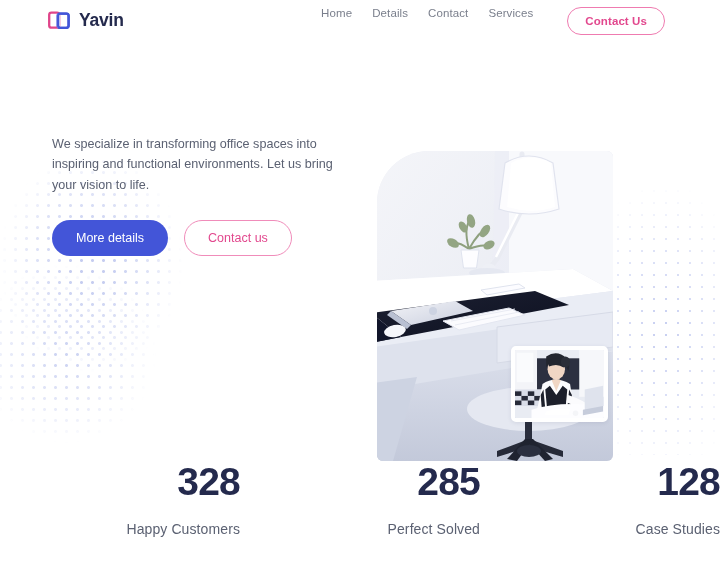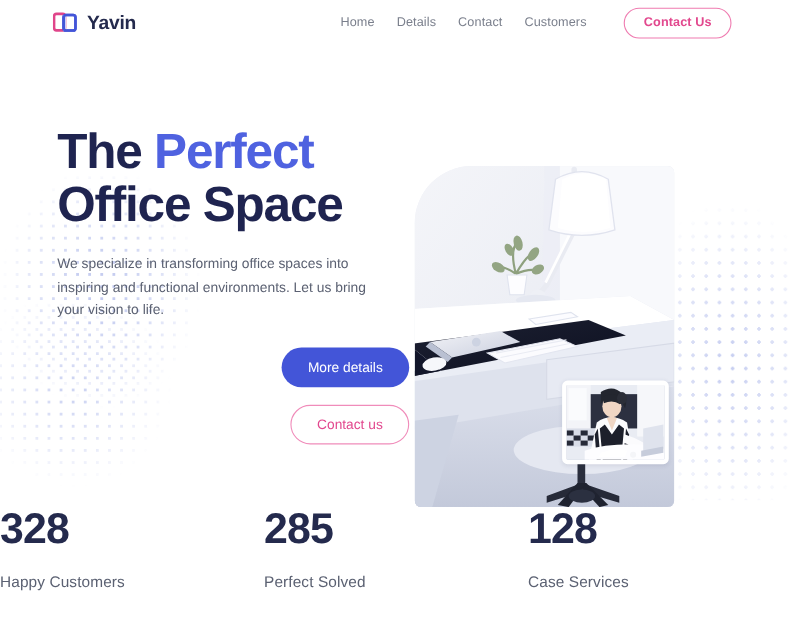--- a/index.html
+++ b/index.html
@@ -43,21 +43,21 @@
     position:relative; z-index:5;
     height:41px;
     display:flex; align-items:center;
     padding:0 55px 0 48px;
   }
   .brand { display:flex; align-items:center; gap:9px; cursor:pointer; }
   .logo-mark { width:22px; height:21px; position:relative; flex:none; }
   .brand-name {
     font-size:17.5px; font-weight:bold; color:#242a4d; letter-spacing:-.2px;text-align:right;
   }
-  .nav { margin-left:auto; display:flex; align-items:center; gap:20px; }
+  .nav { margin-left:auto; display:flex; gap:20px; }
   .nav-link {
     font-size:11.5px; color:#7a7f8c; text-decoration:none;
     letter-spacing:.1px; cursor:pointer; white-space:nowrap;
   }
   .nav-cta {
     margin-left:14px;
     border:1.2px solid #ef7bb0;
     color:#e2488e;
     font-size:11.5px; font-weight:bold;
     padding:7px 17px;
@@ -74,21 +74,21 @@
   .hero-title {
     font-size:45px; line-height:1.07; font-weight:bold;
     color:#1f2450; letter-spacing:-1.1px;
   }
   .hero-title .accent { color:#4f62e0; }
   .hero-sub {
     margin-top:20px;
     font-size:12.6px; line-height:1.62; color:#5b6172;
     width:295px;
   }
-  .hero-buttons { margin-top:25px; display:flex; align-items:flex-end; gap:16px;flex-direction:column; }
+  .hero-buttons { margin-top:25px; display:flex; align-items:center; gap:16px; }
   .btn-primary {
     background:#4355d8; color:#fff;
     border:none; border-radius:22px;
     font-size:12.5px; padding:11px 24px;
     cursor:pointer; font-family:inherit;
   }
   .btn-outline {
     background:#fff; color:#e2488e;
     border:1.2px solid #f08cba; border-radius:22px;
     font-size:12.5px; padding:10px 23px;
@@ -114,21 +114,21 @@
     background:#cfd4e2;
     box-shadow:0 1px 4px rgba(40,50,90,.10);
   }
   .inset-svg { width:100%; height:100%; display:block; }
 
   
   .stats {
     position:absolute; left:0; top:462px; width:720px;
     display:flex; z-index:4;
   }
-  .stat { flex:1; text-align:left; }
+  .stat { flex:1; text-align:right; }
   .stat-value {
     font-size:39px; font-weight:bold; color:#242a4d; letter-spacing:-.8px;
     line-height:1;
   }
   .stat-label {
     margin-top:20px; font-size:14px; color:#5b6172; letter-spacing:.1px;
   }
 </style>
 </head>
 <body>
@@ -148,33 +148,29 @@
         <rect x="10.2" y="3.6" width="10.4" height="14.2" rx="2.2" fill="none" stroke="#4355d8" stroke-width="2.3"></rect>
       </svg>
     </span>
     <span class="brand-name">Yavin</span>
   </div>
 
   <nav class="nav">
     <a class="nav-link" href="#">Home</a>
     <a class="nav-link" href="#">Details</a>
     <a class="nav-link" href="#">Contact</a>
-    <a class="nav-link" href="#">Customers</a>
+    <a class="nav-link" href="#">Services</a>
     <button class="nav-cta">Contact Us</button>
   </nav>
 
 </header>
 
 <section class="hero">
 
   <div class="hero-copy">
-    <h1 class="hero-title">
-      <span>The </span><span class="accent">Perfect</span><br>
-      <span>Office Space</span>
-    </h1>
     <p class="hero-sub">We specialize in transforming office spaces into inspiring and functional environments. Let us bring your vision to life.</p>
     <div class="hero-buttons">
       <button class="btn-primary">More details</button>
       <button class="btn-outline">Contact us</button>
     </div>
   </div>
 
   <div class="hero-photo">
     <svg class="photo-svg" viewBox="0 0 236 310" preserveAspectRatio="xMidYMid slice" aria-hidden="true">
       <defs>
@@ -308,15 +304,15 @@
   <div class="stat">
     <div class="stat-value">328</div>
     <div class="stat-label">Happy Customers</div>
   </div>
   <div class="stat">
     <div class="stat-value">285</div>
     <div class="stat-label">Perfect Solved</div>
   </div>
   <div class="stat">
     <div class="stat-value">128</div>
-    <div class="stat-label">Case Services</div>
+    <div class="stat-label">Case Studies</div>
   </div>
 </section>
 
 </body></html>

